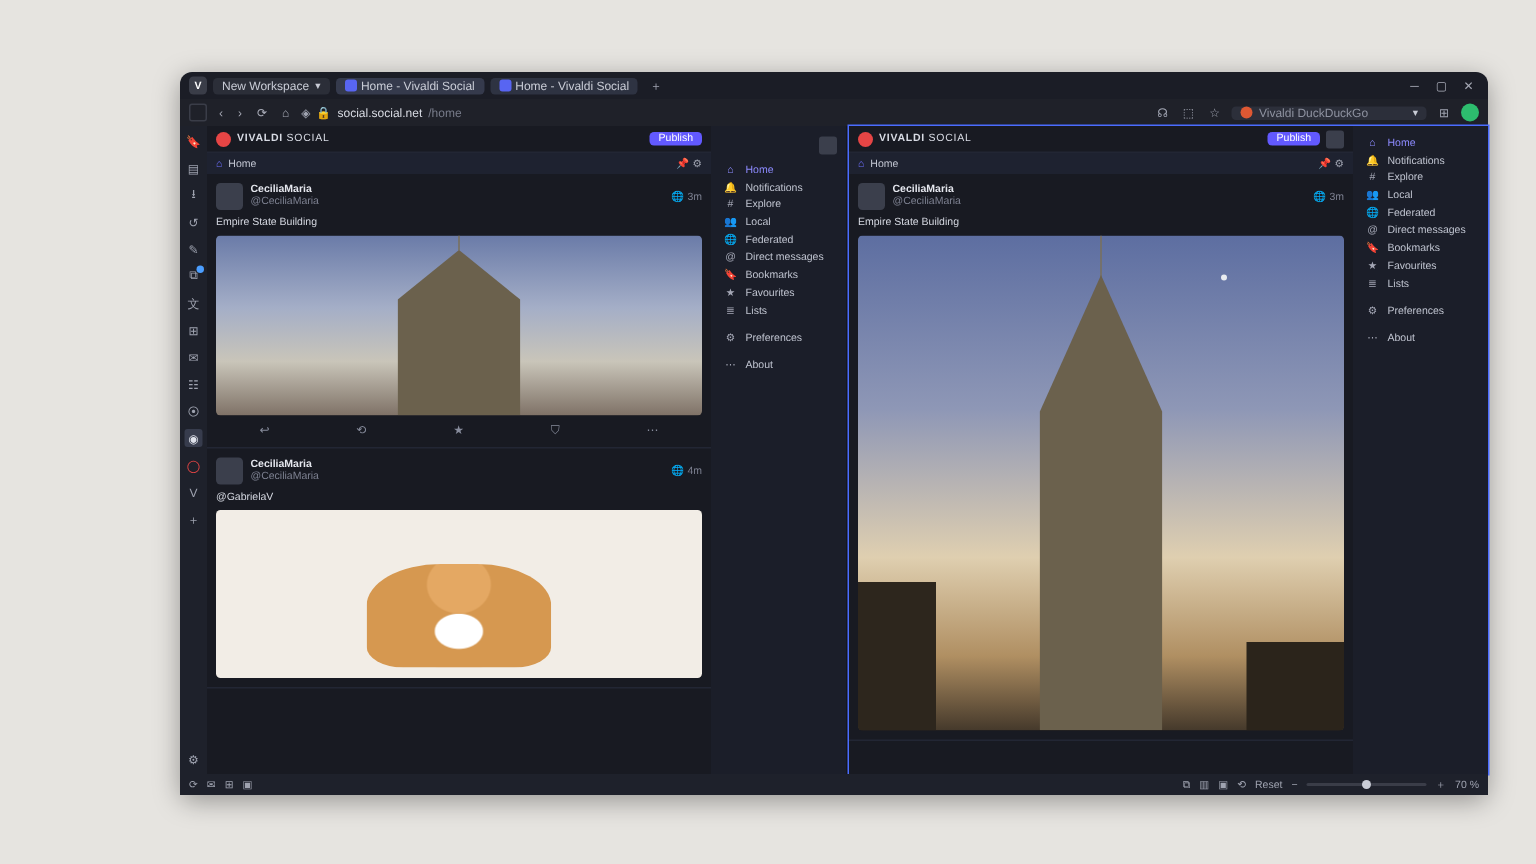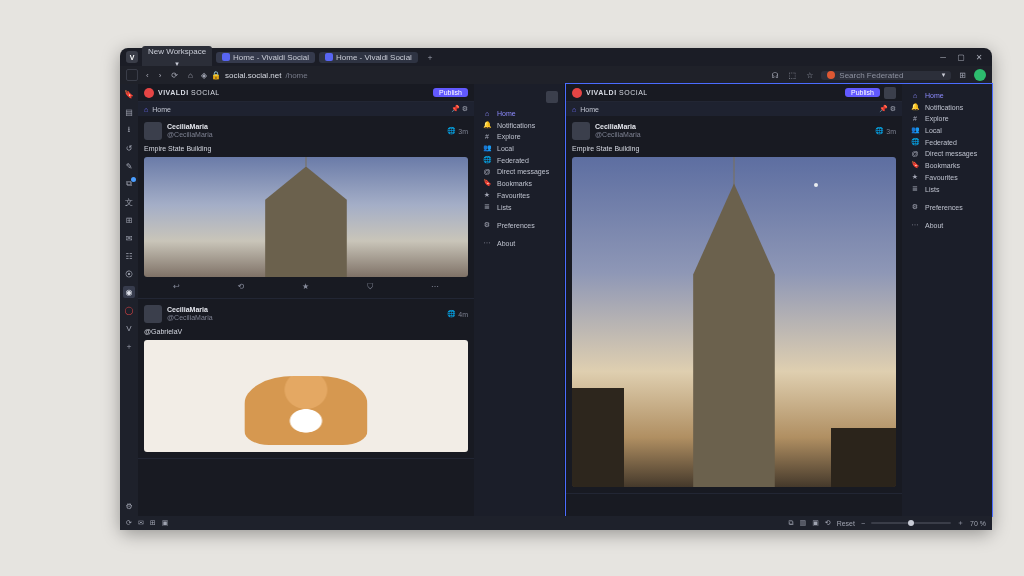--- a/index.html
+++ b/index.html
@@ -7,21 +7,21 @@
 
   .browser {
     position: absolute; left: 120px; top: 48px; width: 872px; height: 482px;
     background: #1b1d26; border-radius: 8px; box-shadow: 0 4px 18px rgba(0,0,0,.35);
     display: flex; flex-direction: column; color: #c9ccd6;
   }
 
   
   .titlebar { height: 18px; display: flex; align-items: center; padding: 0 6px; font-size: 8px; gap: 4px; }
   .titlebar .v-logo { width: 12px; height: 12px; background:#3a3d48; border-radius:3px; display:flex;align-items:center;justify-content:center;color:#fff;font-size:7px;font-weight:700;}
-  .titlebar .workspace { background:#2b2e38; padding:1px 6px; border-radius:3px; display:flex; align-items:center; gap:4px;flex-direction:column;}
+  .titlebar .workspace { background:#2b2e38; padding:1px 6px; border-radius:3px; display:flex; align-items:center; gap:4px;}
   .titlebar .tab { background:#2e3342; padding:1px 6px; border-radius:3px; display:flex; align-items:center; gap:3px;}
   .titlebar .tab .favicon { width:8px;height:8px;background:#5865f2;border-radius:2px;}
   .titlebar .tab.active { background:#353a4c; }
   .titlebar .newtab { color:#9fa3b0; padding:0 4px;}
   .titlebar .spacer { flex:1 }
   .titlebar .winbtn { width:14px; text-align:center; color:#a8abb7;}
 
   
   .addrbar { height: 18px; display:flex; align-items:center; padding:0 6px; font-size:8px; gap:6px; background:#1f2129;}
   .addrbar .panel-toggle{width:12px;height:12px;border:1px solid #3a3d48;border-radius:2px;}
@@ -154,21 +154,21 @@
       <span class="lock">🔒</span>
       <span class="url-bright">social.social.net</span>
         <span class="url-dim">/home</span>
     </div>
     <div class="spacer"></div>
     <span class="rbtn">☊</span>
     <span class="rbtn">⬚</span>
     <span class="rbtn">☆</span>
     <div class="search-ddg">
       <span class="ico"></span>
-      <span style="color:#8e92a0;">Search Federated</span>
+      <span style="color:#8e92a0;">Vivaldi DuckDuckGo</span>
       <span class="chev" style="margin-left:auto">▾</span>
     </div>
     <span class="rbtn">⊞</span>
     <div class="avatar"></div>
   </div>
 
   <div class="main">
 
     <div class="rail">
       <div class="ico">🔖</div>

